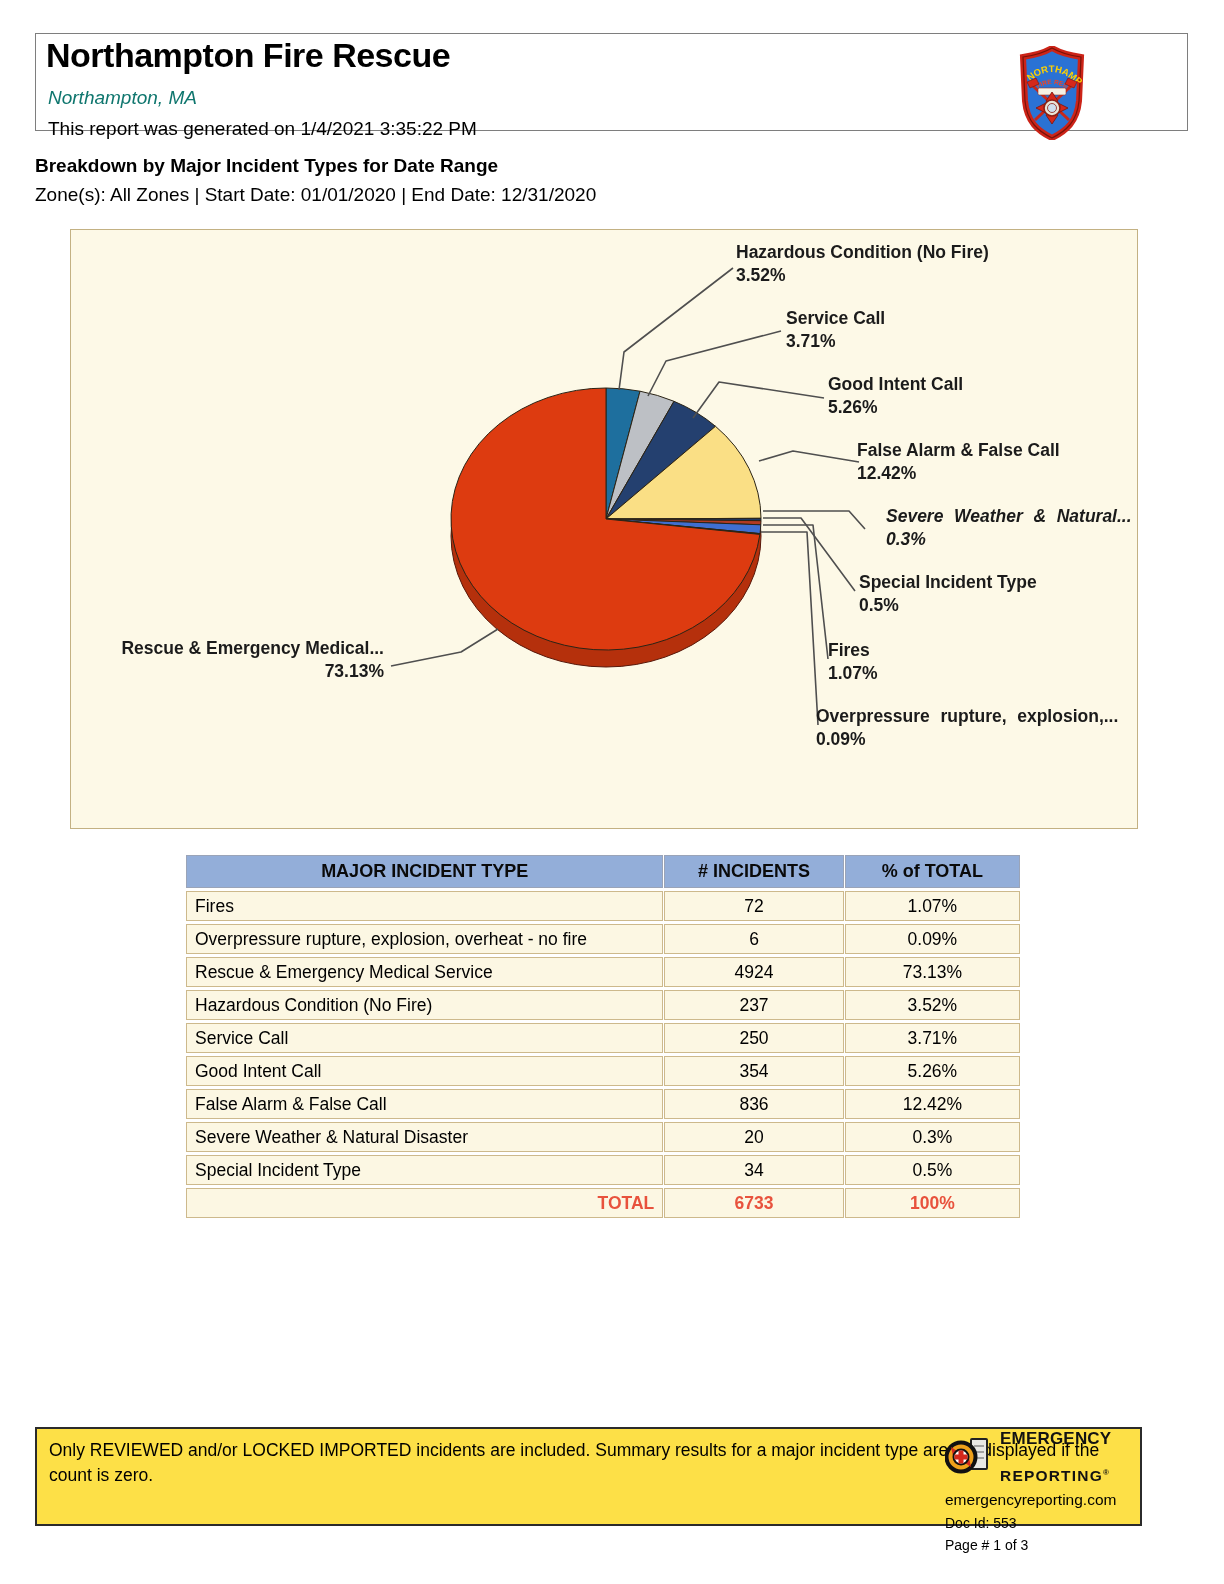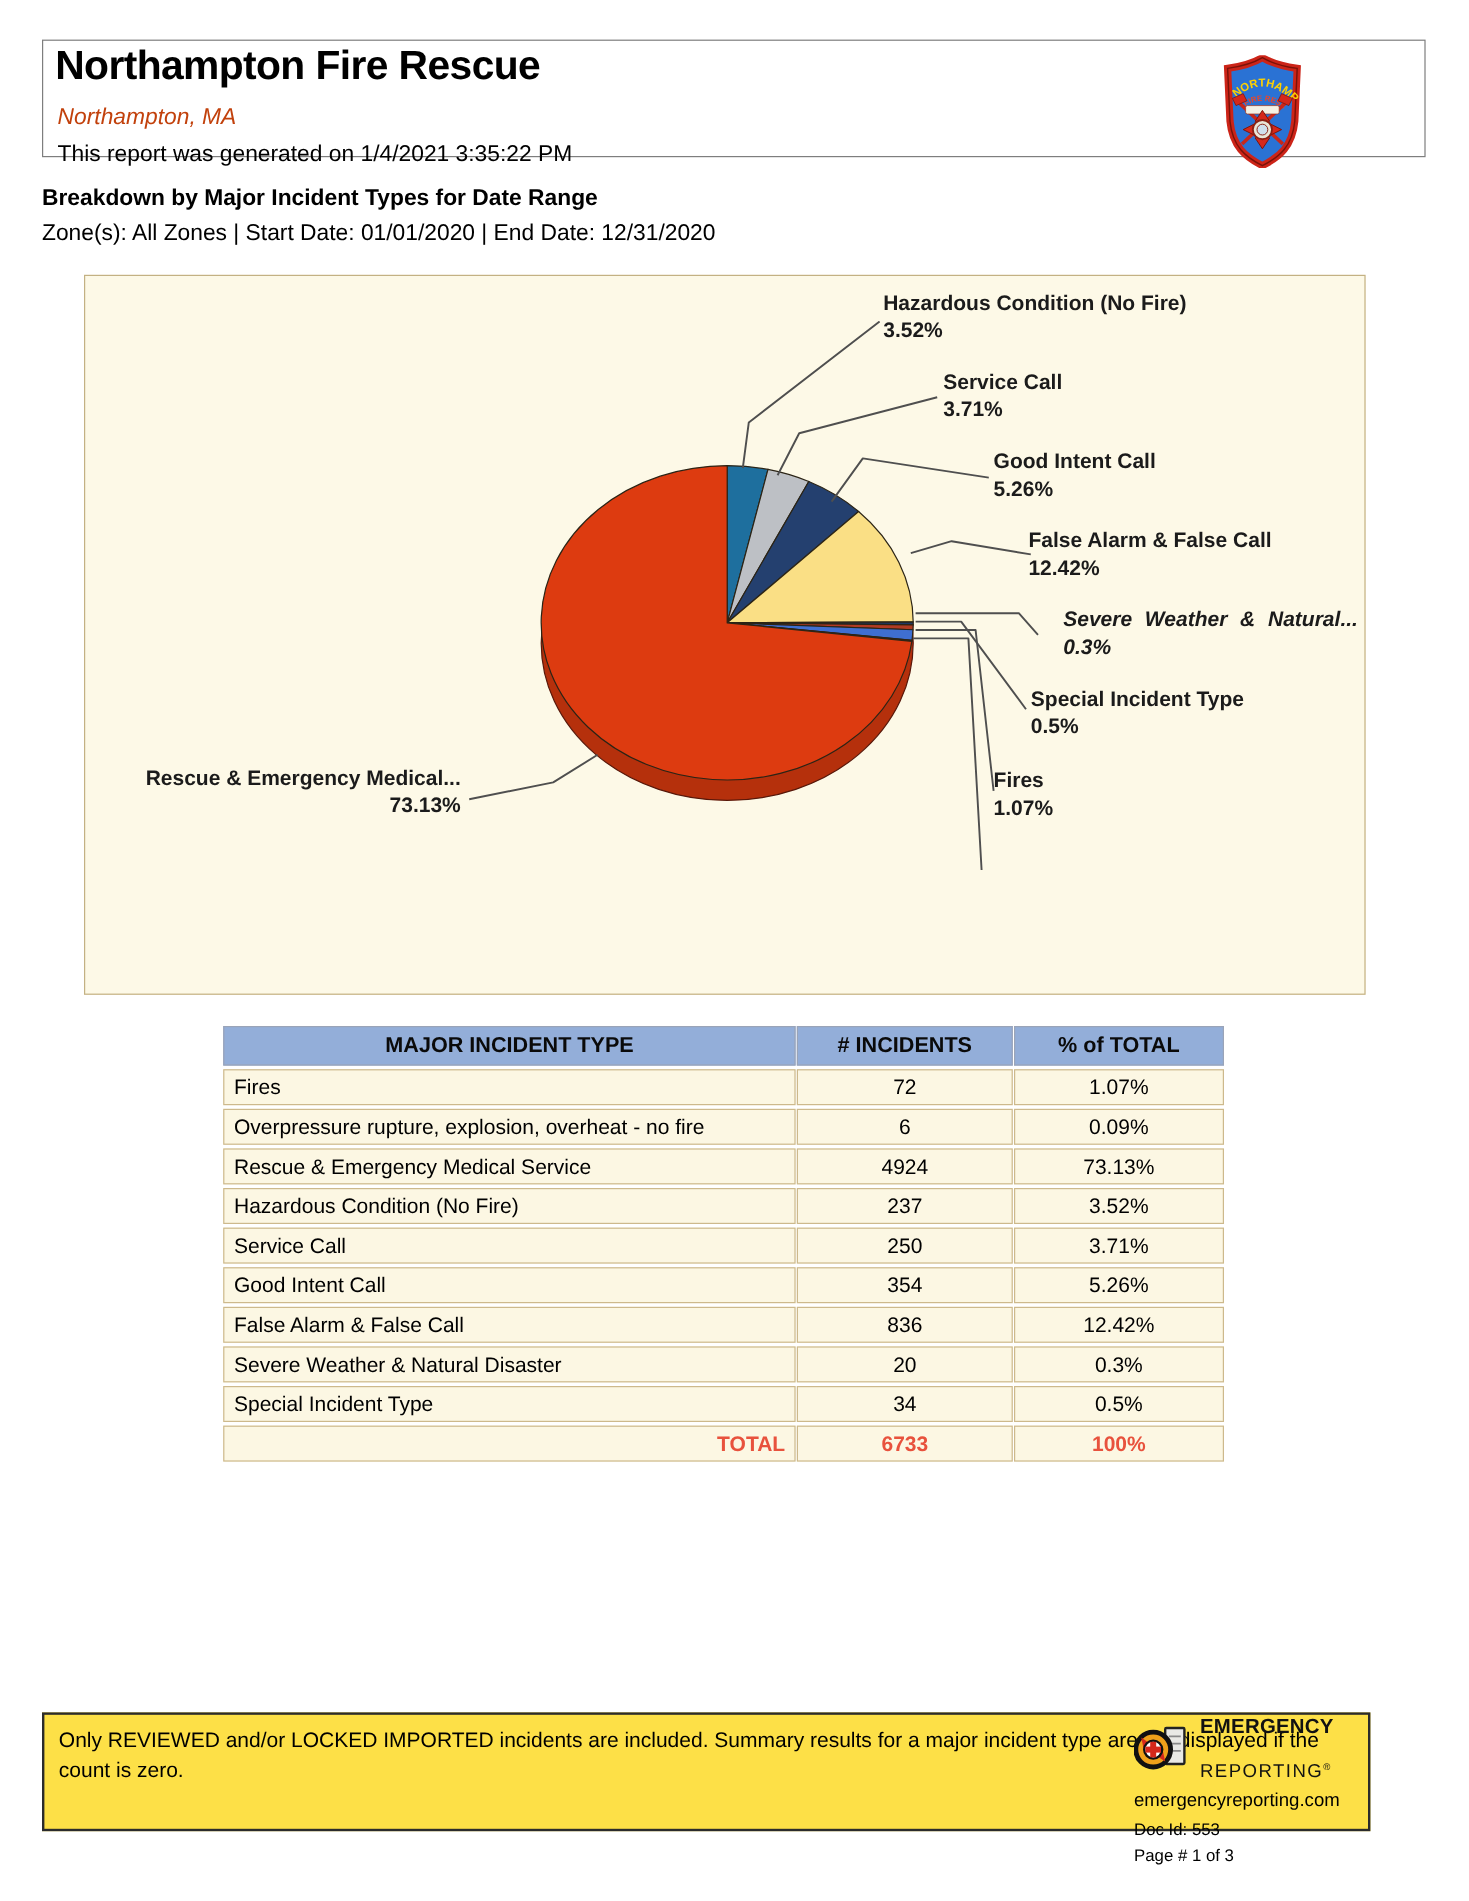--- a/index.html
+++ b/index.html
@@ -9,21 +9,21 @@
     -webkit-font-smoothing:antialiased;
   }
   .abs { position:absolute; }
 
   
   .header-box {
     left:35px; top:33px; width:1153px; height:98px;
     border:1.5px solid #7e7e7e; box-sizing:border-box; background:#fff;
   }
   .dept-title { position:absolute; left:10px; top:2px; font-size:34px; font-weight:bold; letter-spacing:-0.5px; }
-  .dept-location { position:absolute; left:12px; top:53px; font-size:19px; font-style:italic; color:#c2410c; }
+  .dept-location { position:absolute; left:12px; top:53px; font-size:19px; font-style:italic; color:#0f766e; }
   .generated { position:absolute; left:12px; top:84px; font-size:19px; }
   .badge { position:absolute; left:980px; top:12px; }
 
   .report-title { left:35px; top:155px; font-size:19px; font-weight:bold; }
   .report-subtitle { left:35px; top:184px; font-size:19px; }
 
   
   .chart-panel {
     left:70px; top:229px; width:1068px; height:600px;
     background:#FDF9E7; border:1px solid #C3B183; box-sizing:border-box;
@@ -60,21 +60,21 @@
   
   .note-box {
     left:35px; top:1427px; width:1107px; height:99px; box-sizing:border-box;
     border:2px solid #2b2b2b; background:#fde047; padding:9px 12px;
     font-size:17.5px; line-height:25px;
   }
   .brand { left:945px; top:1430px; width:225px; }
   .brand-row { display:flex; align-items:center; }
   .wordmark { margin-left:7px; color:#121212; }
   .wordmark .l1 { font-size:17px; font-weight:800; letter-spacing:0.2px; line-height:17px; }
-  .wordmark .l2 { font-size:15.5px; font-weight:400; letter-spacing:1.2px; line-height:16px;margin-top:18px; }
+  .wordmark .l2 { font-size:15.5px; font-weight:700; letter-spacing:1.2px; line-height:16px;margin-top:18px; }
   .wordmark sup { font-size:8px; }
   .brand-site { font-size:15.5px; margin-top:7px; }
   .brand-line { font-size:14px; margin-top:6px; }
 </style>
 </head>
 <body>
 
 <div class="abs header-box">
   <div class="dept-title">Northampton Fire Rescue</div>
   <div class="dept-location">Northampton, MA</div>
@@ -164,20 +164,24 @@
     <span class="pct">0.3%</span>
   </div>
   <div class="callout co-5">
     <span>Special Incident Type</span>
     <span class="pct">0.5%</span>
   </div>
   <div class="callout co-6">
     <span>Fires</span>
     <span class="pct">1.07%</span>
   </div>
+  <div class="callout co-7 spread">
+    <span>Overpressure rupture, explosion,...</span>
+    <span class="pct">0.09%</span>
+  </div>
   <div class="callout co-8">
     <span>Rescue &amp; Emergency Medical...</span>
     <span class="pct">73.13%</span>
   </div>
 </div>
 
 <div class="abs tbl-wrap">
   <table class="incident" id="incident-table">
     <colgroup>
         <col style="width:480px">

